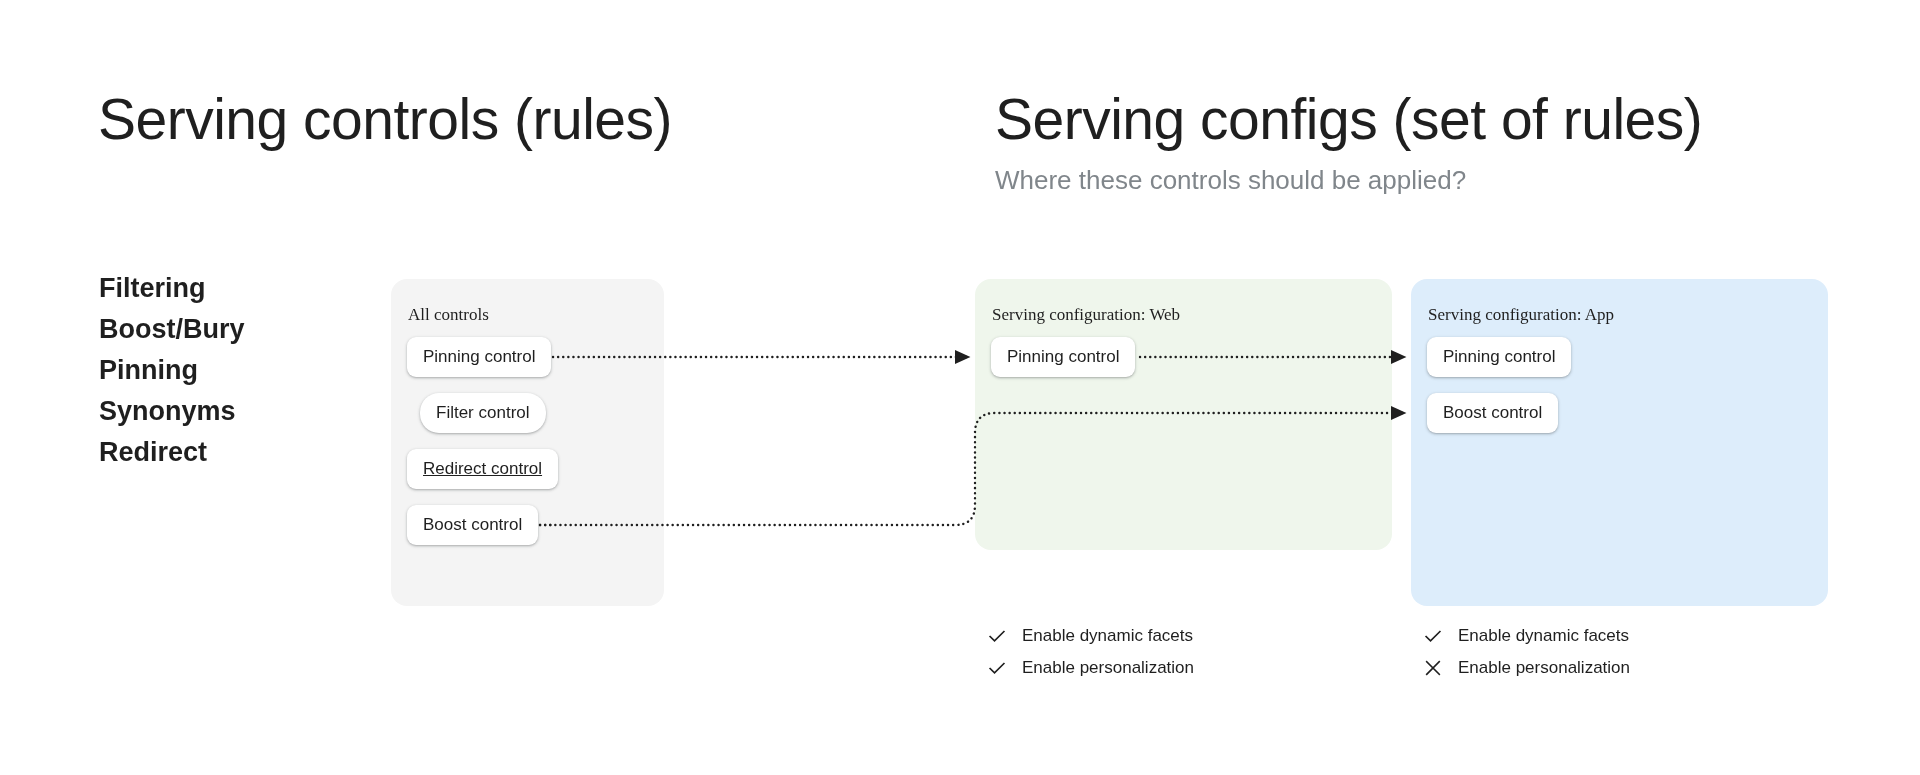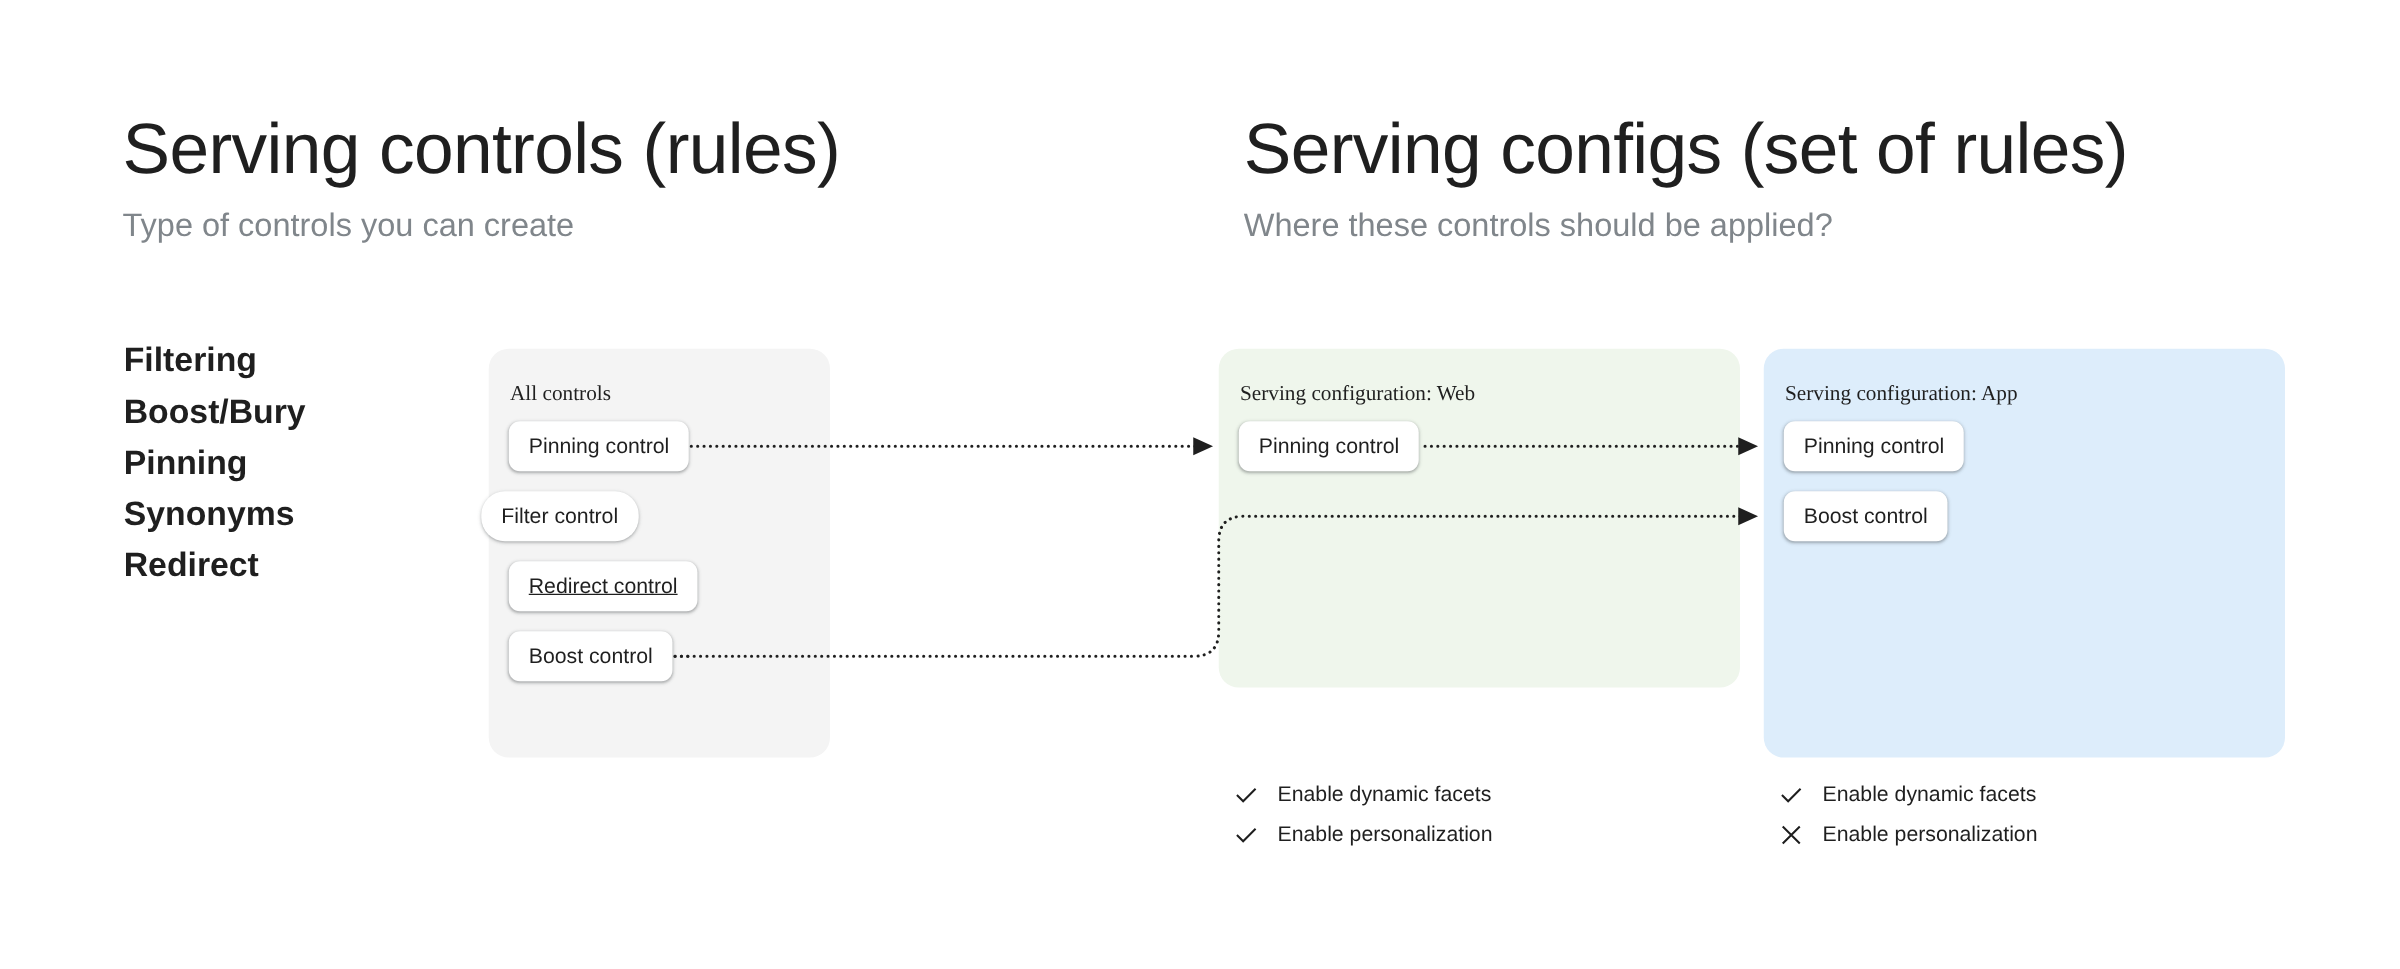--- a/index.html
+++ b/index.html
@@ -94,21 +94,21 @@
     align-items: center;
     padding: 0 16px;
     box-sizing: border-box;
     font-size: 17px;
     color: #1f1f1f;
     white-space: nowrap;
   }
 
   
   #chip-all-0 { left: 407px; top: 337px; }
-  #chip-all-1 { left: 385px; top: 393px; border-radius: 19px; }
+  #chip-all-1 { left: 420px; top: 393px; border-radius: 19px; }
   #chip-all-2 { left: 407px; top: 449px; text-decoration: underline; }
   #chip-all-3 { left: 407px; top: 505px; }
 
   
   #chip-web-0 { left: 991px; top: 337px; }
 
   
   #chip-app-0 { left: 1427px; top: 337px; }
   #chip-app-1 { left: 1427px; top: 393px; }
 
@@ -147,21 +147,20 @@
     white-space: nowrap;
   }
 </style>
 </head>
 <body>
 
 <div class="stage">
 
   <div class="col-head" id="head-left">
     <div class="col-title">Serving controls (rules)</div>
-    <div class="col-sub">Type of controls you can create</div>
   </div>
 
   <div class="col-head" id="head-right">
     <div class="col-title">Serving configs (set of rules)</div>
     <div class="col-sub">Where these controls should be applied?</div>
   </div>
 
   <div id="type-list">
     <div class="type-item">Filtering</div>
     <div class="type-item">Boost/Bury</div>

